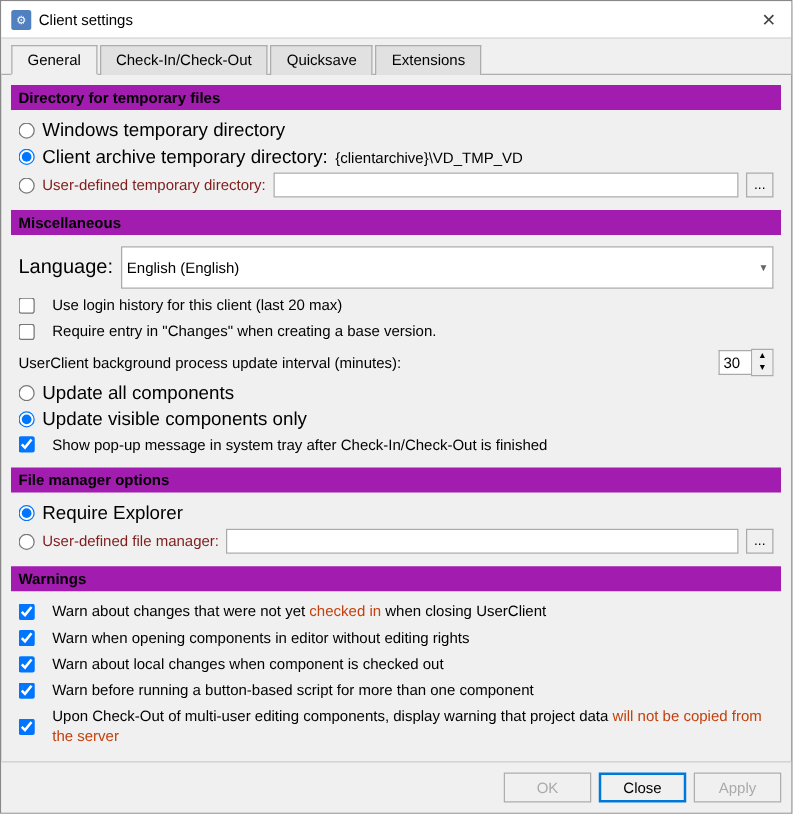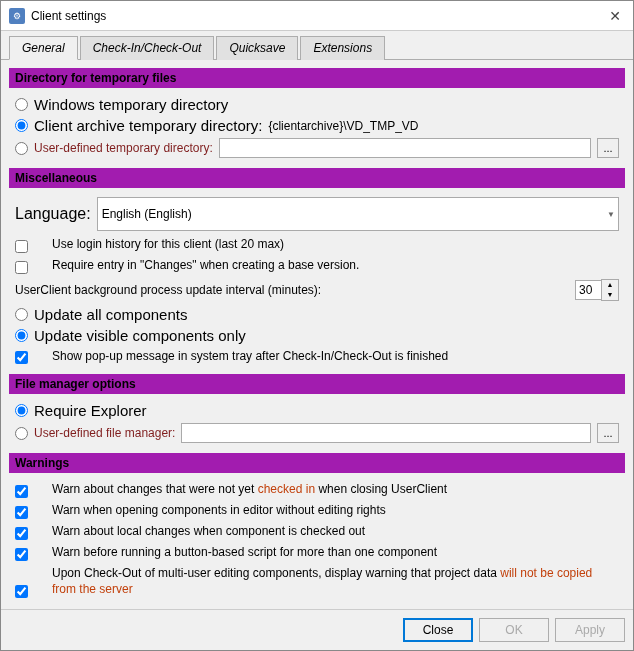--- a/index.html
+++ b/index.html
@@ -75,21 +75,20 @@
       padding: 4px 12px;
       border: 1px solid #adadad;
       border-bottom: none;
       background: #e1e1e1;
       cursor: pointer;
       margin-right: 2px;
       font-size: 12px;
       color: #000;
       position: relative;
       bottom: -1px;
-      font-style: italic;
     }
     .tab.active {
       background: #f0f0f0;
       border-bottom: 1px solid #f0f0f0;
       font-weight: normal;
     }
     .content {
       flex: 1;
       padding: 8px;
       overflow-y: auto;
@@ -180,23 +179,23 @@
     .select-wrapper::after {
       content: '▼';
       position: absolute;
       right: 4px;
       font-size: 8px;
       pointer-events: none;
       color: #666;
     }
     .checkbox-row {
       display: flex;
-      align-items: flex-end;
+      align-items: center;
       padding: 2px 6px;
-      gap: 24px;
+      gap: 14px;
     }
     .checkbox-row label {
       font-size: 12px;
       color: #000;
       line-height: 1.4;
     }
     .spinbox-row {
       display: flex;
       align-items: center;
       padding: 3px 6px;
@@ -403,17 +402,17 @@
 
       <div class="checkbox-row">
         <input type="checkbox" checked="" style="">
         <label>Upon Check-Out of multi-user editing components, display warning that project data <span class="link-text">will not be copied from the server</span></label>
       </div>
     </div>
 
   </div>
 
   <div class="footer">
+    <button class="footer-btn" disabled="">OK</button>
     <button class="footer-btn primary">Close</button>
-    <button class="footer-btn" disabled="">OK</button>
     <button class="footer-btn" disabled="">Apply</button>
   </div>
 </div>
 
 </body></html>

